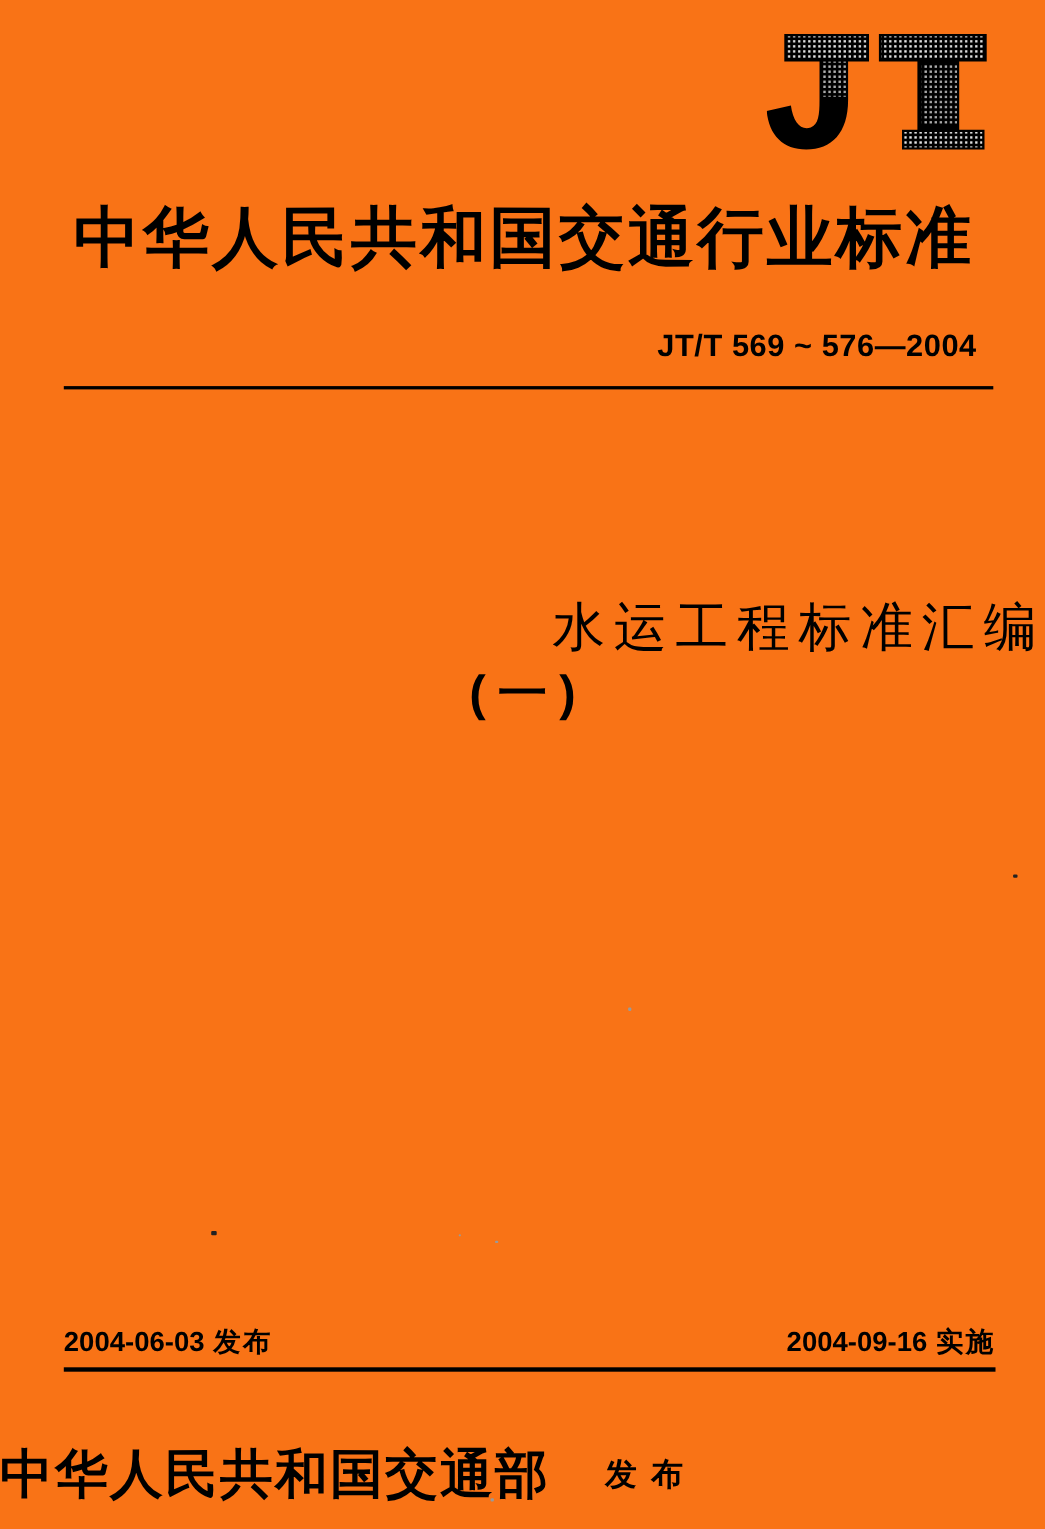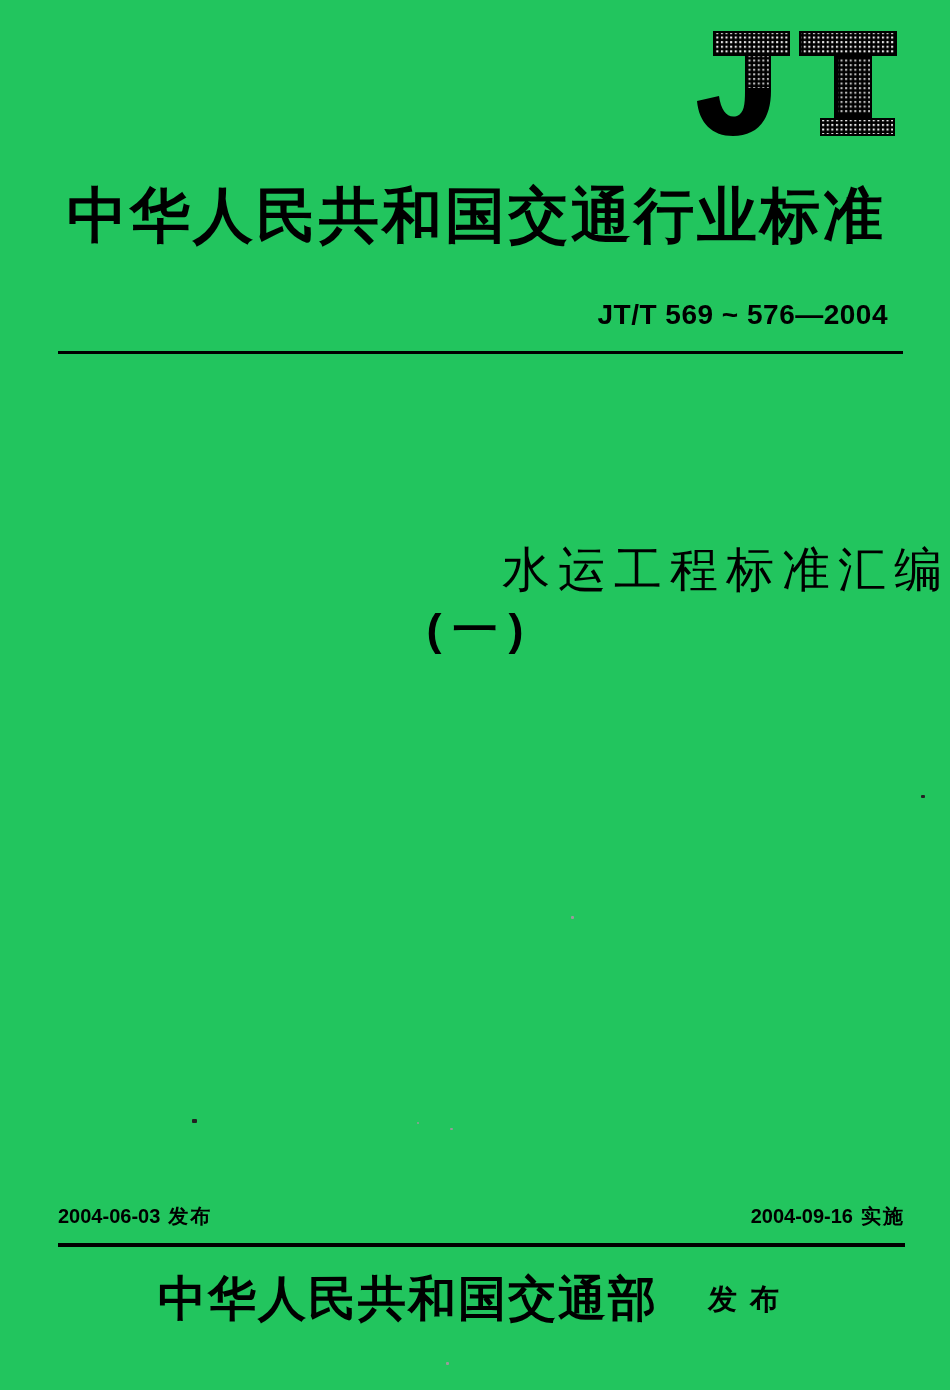--- a/index.html
+++ b/index.html
@@ -1,20 +1,20 @@
 <!DOCTYPE html>
 <html lang="zh"><head>
 <meta charset="utf-8">
 <style>
   html,body{margin:0;padding:0;background:#e8e8e8;}
   .page{
     position:relative;
     width:950px;height:1390px;
     margin:0 auto;
-    background:#22c55e;
+    background:#f97316;
     color:#000;
     overflow:hidden;
     font-family:"Liberation Serif","DejaVu Serif",serif;
   }
 
   
   .logo{
     position:absolute;
     top:31px;right:50px;
     width:203px;height:106px;
@@ -75,30 +75,30 @@
   }
 
   
   .dates{
     position:absolute;
     top:1203px;left:58px;right:45px;
     display:flex;
     justify-content:space-between;
     font-family:"Liberation Sans","DejaVu Sans",sans-serif;
     font-weight:bold;
-    font-size:20px;
+    font-size:25px;
     white-space:nowrap;
   }
   .dates .cjk{margin-left:8px;letter-spacing:2px;}
 
   
   .publisher-row{
     position:absolute;
-    top:1267px;left:0;right:0;
-    text-align:center;
+    top:1308px;left:0;right:0;
+    text-align:left;
     white-space:nowrap;
   }
   .publisher{
     font-family:"Liberation Serif","DejaVu Serif",serif;
     font-weight:bold;
     font-size:48px;
     letter-spacing:2px;
   }
   .publish-action{
     display:inline-block;

